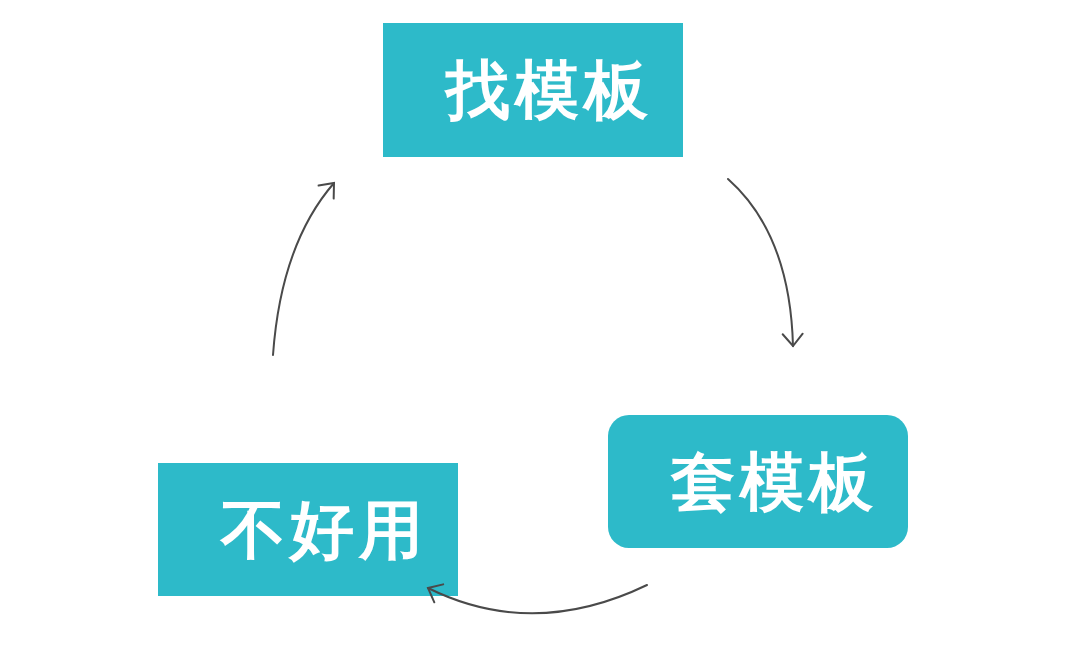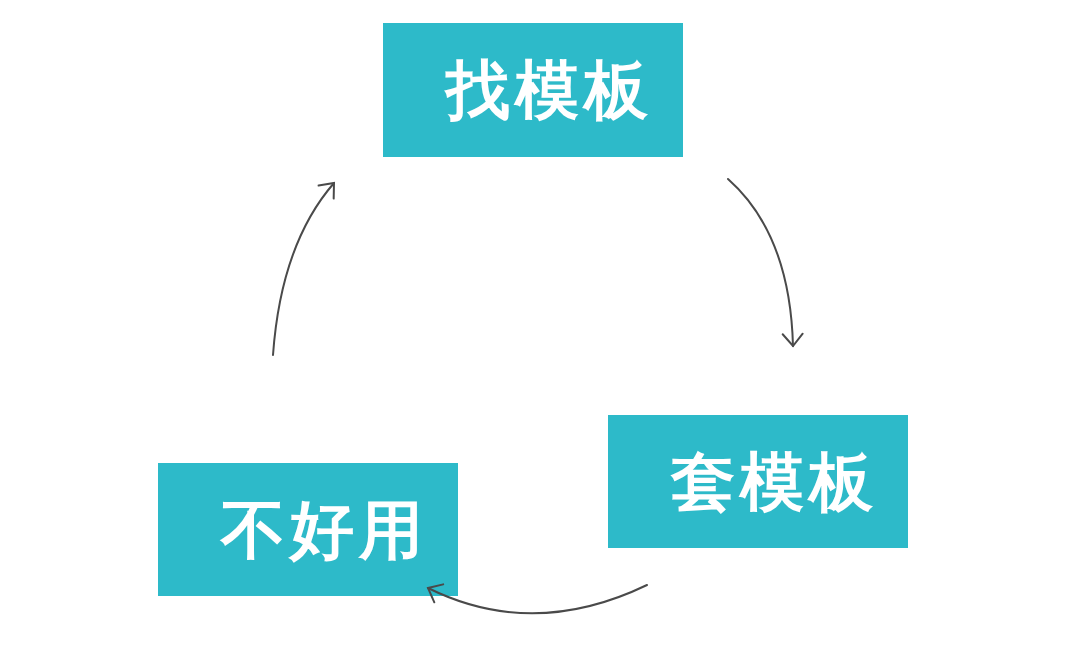--- a/index.html
+++ b/index.html
@@ -31,21 +31,21 @@
     justify-content: center;
     font-size: 64px;
     font-weight: bold;
     letter-spacing: 5px;
     text-indent: 5px; 
     line-height: 1;
     padding-left: 28px;
   }
   .node-top   { left: 383px; top: 23px;  width: 300px; height: 134px; }
   .node-left  { left: 158px; top: 415px; width: 300px; height: 133px; margin-top: 48px; }
-  .node-right { left: 608px; top: 415px; width: 300px; height: 133px; }
+  .node-right { left: 608px; top: 415px; width: 300px; height: 133px; border-radius: 21px; }
   .arrow-layer {
     position: absolute;
     left: 0; top: 0;
     width: 1080px;
     height: 648px;
     pointer-events: none;
   }
   .arrow-layer path {
     fill: none;
     stroke: var(--arrow-color);

